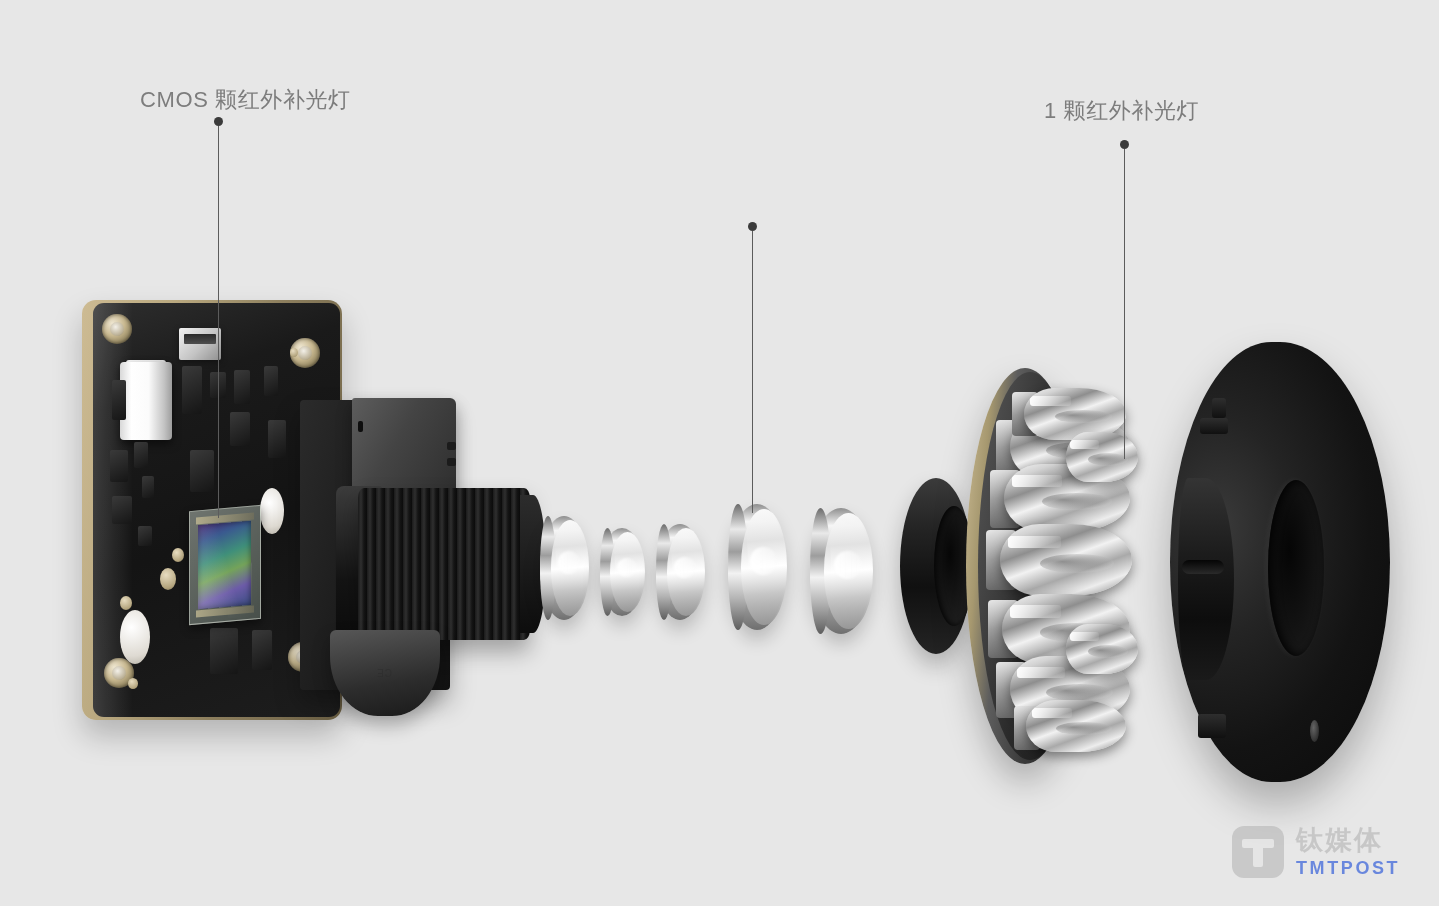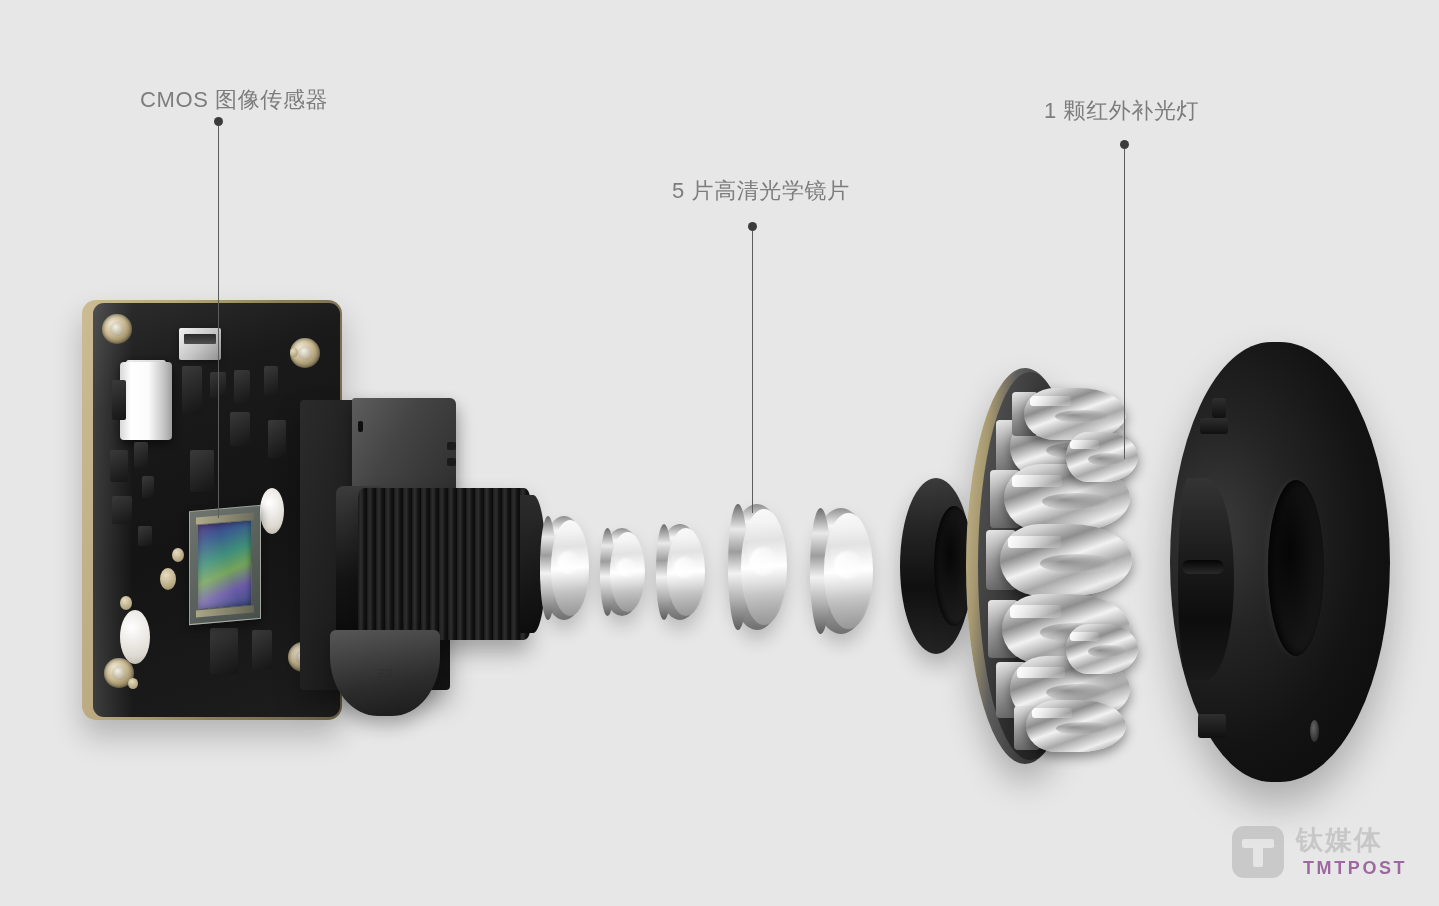--- a/index.html
+++ b/index.html
@@ -410,25 +410,24 @@
   }
   .wm-text { line-height: 1; }
   .wm-cn {
     font-size: 27px;
     color: #b5b5b5;
     letter-spacing: 2px;
     font-weight: 700;
   }
   .wm-en {
     font-size: 18px;
-    color: #701a75;
+    color: #1d4ed8;
     letter-spacing: 2.6px;
     font-weight: 700;
     margin-top: 5px;
-    margin-left: 7px;
   }
 </style>
 </head>
 <body>
 
 <div id="stage">
 
   <div class="pcb-wrap">
     <div class="pcb-gold"></div>
     <div class="pcb-face"></div>
@@ -552,25 +551,24 @@
 
   <div class="cover"></div>
   <div class="cover-hub"></div>
   <div class="cover-hub-slot"></div>
   <div class="cover-aper"></div>
   <div class="cover-tab" style="left:1212px;top:398px;width:14px;height:20px;"></div>
   <div class="cover-tab" style="left:1200px;top:418px;width:28px;height:16px;"></div>
   <div class="cover-tab" style="left:1198px;top:714px;width:28px;height:24px;"></div>
   <div class="cover-dot"></div>
 
-  <div class="callout-label" style="left:140px;top:85px;">CMOS 图像传感器</div>
+  <div class="callout-label" style="left:140px;top:85px;">CMOS 颗红外补光灯</div>
   <div class="leader-dot" style="left:214px;top:117px;"></div>
   <div class="leader" style="left:218px;top:126px;height:392px;"></div>
 
-  <div class="callout-label" style="left:672px;top:176px;">5 片高清光学镜片</div>
   <div class="leader-dot" style="left:748px;top:222px;"></div>
   <div class="leader" style="left:752px;top:231px;height:282px;"></div>
 
   <div class="callout-label" style="left:1044px;top:96px;">1 颗红外补光灯</div>
   <div class="leader-dot" style="left:1120px;top:140px;"></div>
   <div class="leader" style="left:1124px;top:149px;height:310px;"></div>
 
   <div class="watermark">
     <div class="wm-logo"></div>
     <div class="wm-text">

